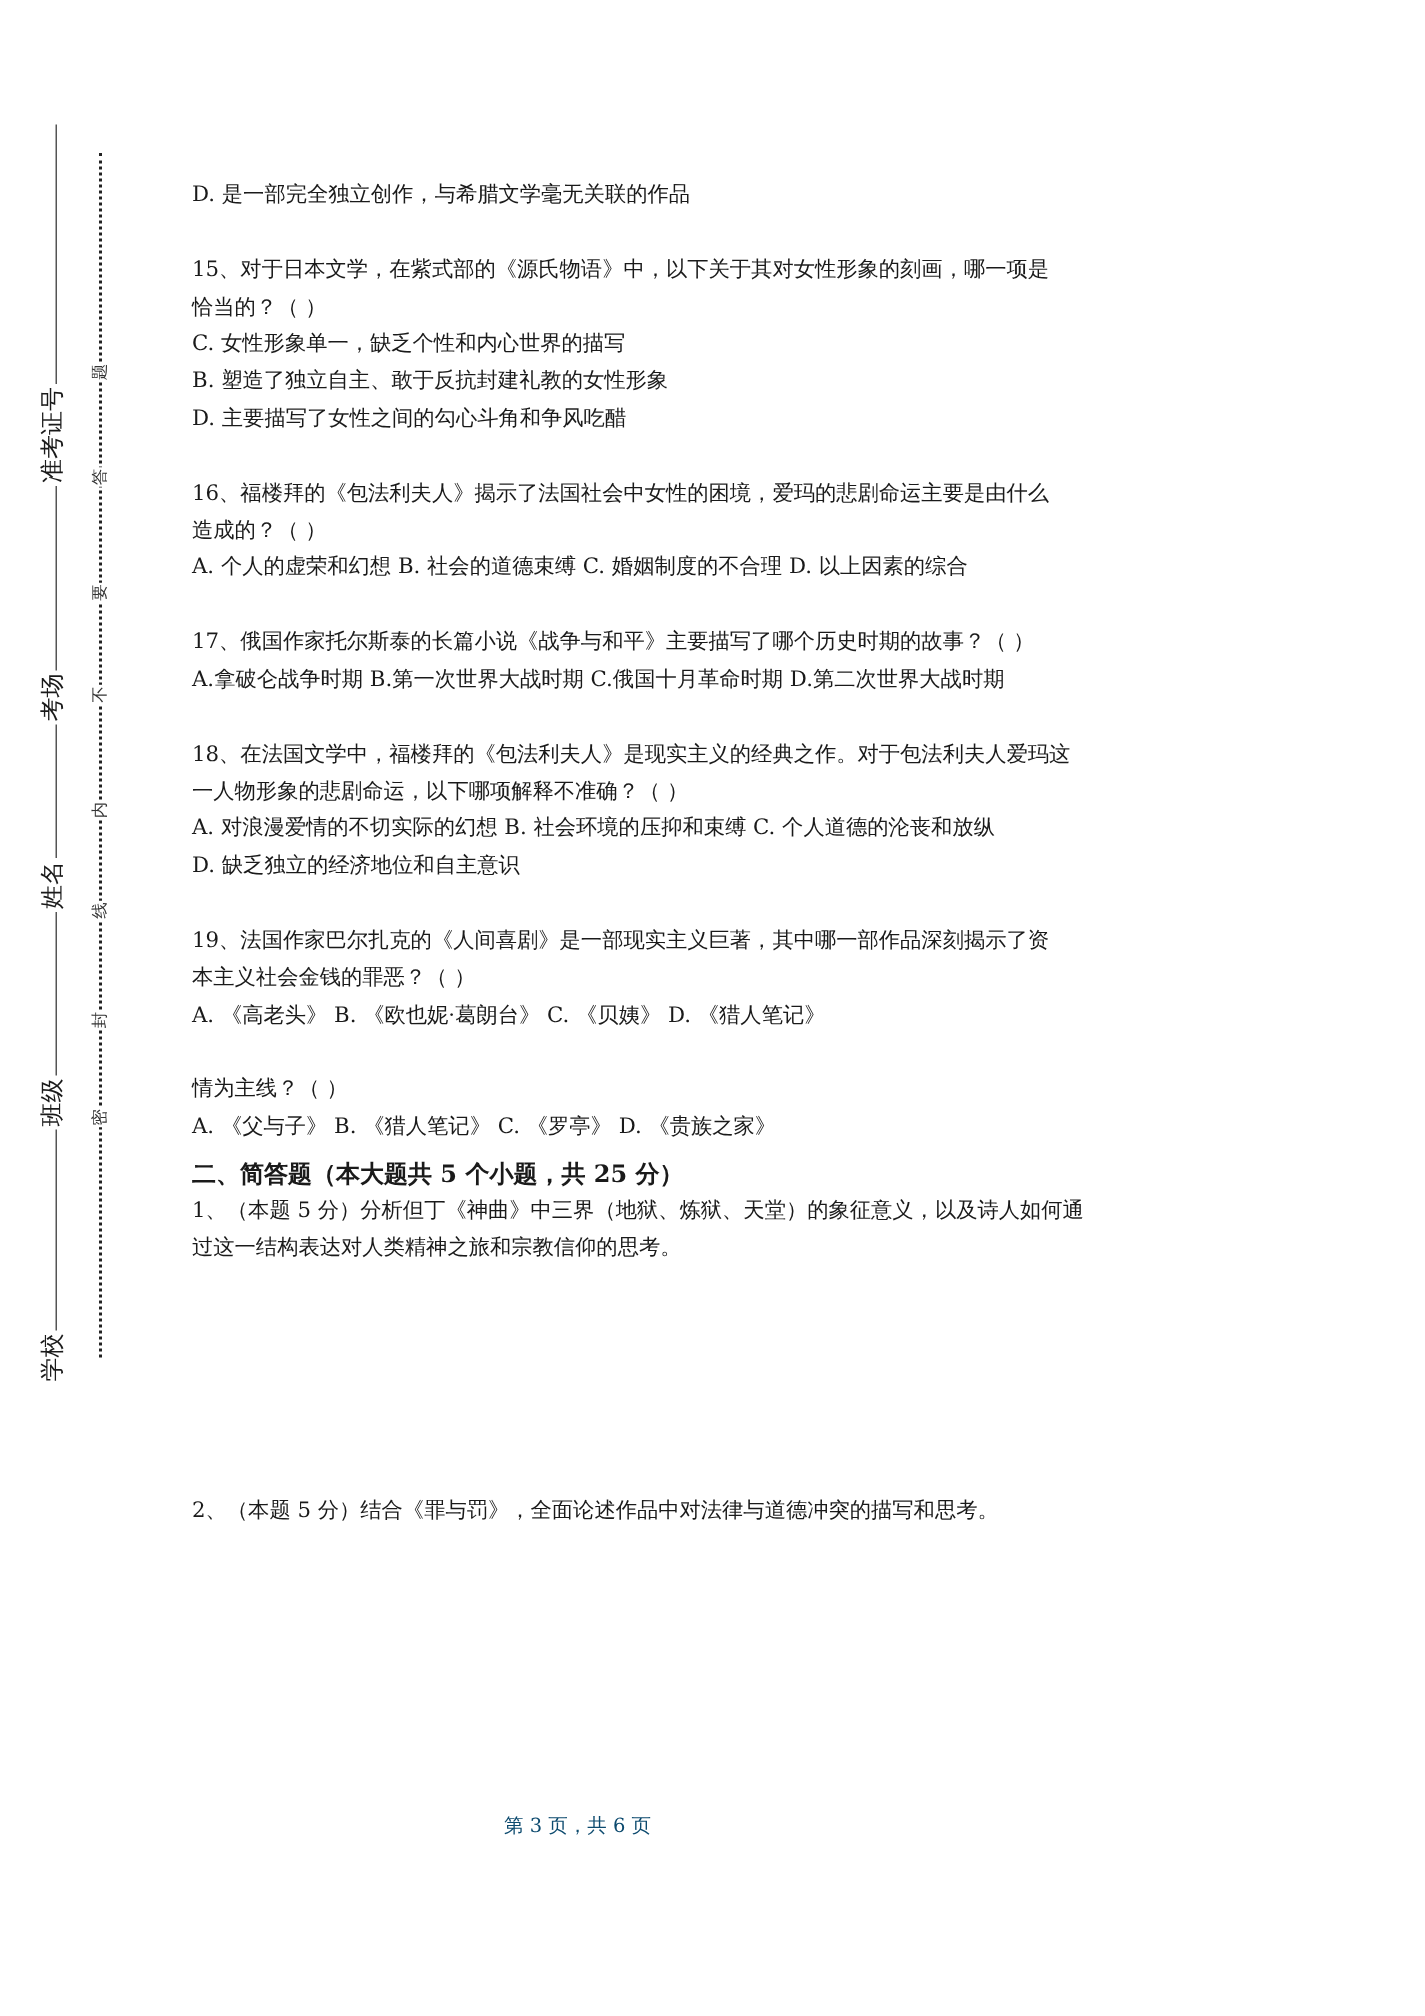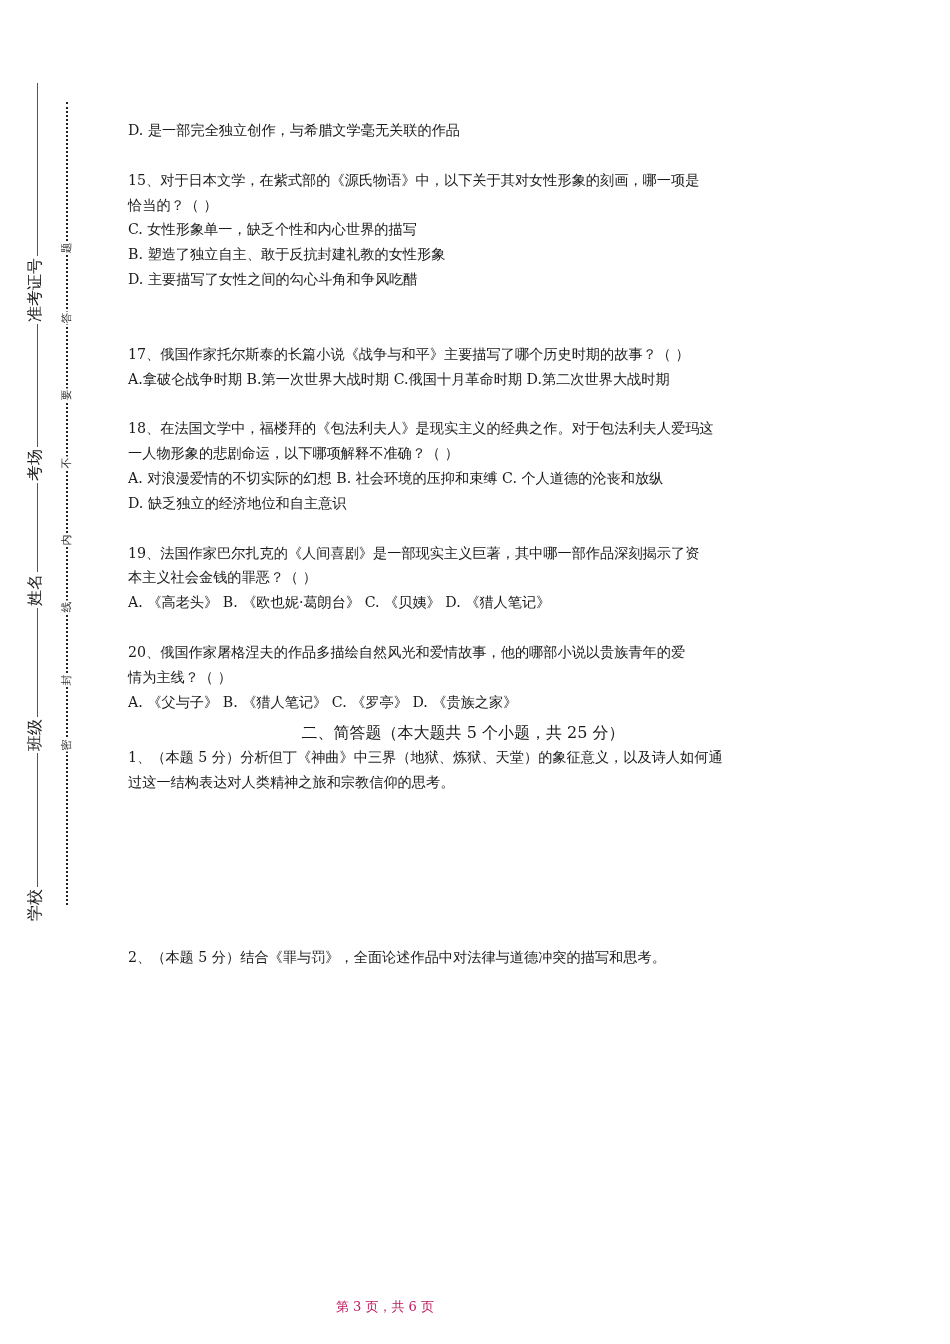--- a/index.html
+++ b/index.html
@@ -8,23 +8,23 @@
   .binding-solid { position: absolute; left: 37px; top: 83px; width: 1px; height: 808px; background: #555; }
   .binding-dotted { position: absolute; left: 66px; top: 102px; width: 0; height: 803px;
                     border-left: 2px dotted #222; }
   .side-label { position: absolute; left: 35px; transform: translate(-50%, -50%) rotate(-90deg);
                 background: #fff; font-size: 16px; white-space: nowrap; padding: 0 2px; line-height: 18px; }
   .dot-label { position: absolute; left: 67px; transform: translate(-50%, -50%) rotate(-90deg);
                background: #fff; font-size: 11px; white-space: nowrap; padding: 1px 1px; line-height: 12px; color: #333; }
   .content { position: absolute; left: 128px; top: 118px; width: 670px; font-size: 14.2px; line-height: 24.8px; }
   .line { white-space: nowrap; }
   .gap { height: 25px; }
-  .section-title { font-weight: normal; font-size: 16px; margin-top: 7px; line-height: 24px; text-align: center; }
+  .section-title { font-weight: bold; font-size: 16px; margin-top: 7px; line-height: 24px; }
   .answer-space { height: 150px; }
-  .footer { position: absolute; top: 1298px; left: 0; width: 770px; text-align: center; font-size: 13px; color: #be185d; }
+  .footer { position: absolute; top: 1208px; left: 0; width: 770px; text-align: center; font-size: 13px; color: #0c4a6e; }
 </style>
 </head>
 <body>
 
 <div class="binding-solid"></div>
 <div class="binding-dotted"></div>
 
 <div id="binding-fields">
     <div class="side-label" style="top: 290px;">准考证号</div>
     <div class="side-label" style="top: 465px;">考场</div>
@@ -48,41 +48,45 @@
   <div id="questions">
       <div class="gap"></div>
       <div>
         <div class="line">15、对于日本文学，在紫式部的《源氏物语》中，以下关于其对女性形象的刻画，哪一项是</div>
         <div class="line">恰当的？（ ）</div>
         <div class="line">C. 女性形象单一，缺乏个性和内心世界的描写</div>
         <div class="line">B. 塑造了独立自主、敢于反抗封建礼教的女性形象</div>
         <div class="line">D. 主要描写了女性之间的勾心斗角和争风吃醋</div>
       </div>
       <div class="gap"></div>
+      <div>
+        <div class="line">16、福楼拜的《包法利夫人》揭示了法国社会中女性的困境，爱玛的悲剧命运主要是由什么</div>
+        <div class="line">造成的？（ ）</div>
+        <div class="line">A. 个人的虚荣和幻想 B. 社会的道德束缚 C. 婚姻制度的不合理 D. 以上因素的综合</div>
+      </div>
       <div class="gap"></div>
       <div>
         <div class="line">17、俄国作家托尔斯泰的长篇小说《战争与和平》主要描写了哪个历史时期的故事？（ ）</div>
         <div class="line">A.拿破仑战争时期 B.第一次世界大战时期 C.俄国十月革命时期 D.第二次世界大战时期</div>
       </div>
       <div class="gap"></div>
       <div>
         <div class="line">18、在法国文学中，福楼拜的《包法利夫人》是现实主义的经典之作。对于包法利夫人爱玛这</div>
         <div class="line">一人物形象的悲剧命运，以下哪项解释不准确？（ ）</div>
         <div class="line">A. 对浪漫爱情的不切实际的幻想 B. 社会环境的压抑和束缚 C. 个人道德的沦丧和放纵</div>
         <div class="line">D. 缺乏独立的经济地位和自主意识</div>
       </div>
       <div class="gap"></div>
       <div>
         <div class="line">19、法国作家巴尔扎克的《人间喜剧》是一部现实主义巨著，其中哪一部作品深刻揭示了资</div>
         <div class="line">本主义社会金钱的罪恶？（ ）</div>
         <div class="line">A. 《高老头》 B. 《欧也妮·葛朗台》 C. 《贝姨》 D. 《猎人笔记》</div>
       </div>
       <div class="gap"></div>
       <div>
-        <div class="line">20、俄国作家屠格涅夫的作品多描绘自然风光和爱情故事，他的哪部小说以贵族青年的爱</div>
         <div class="line">情为主线？（ ）</div>
         <div class="line">A. 《父与子》 B. 《猎人笔记》 C. 《罗亭》 D. 《贵族之家》</div>
       </div>
     </div>
   <div class="section-title">二、简答题（本大题共 5 个小题，共 25 分）</div>
   <div id="section2-items">
       <div>
         <div class="line">1、（本题 5 分）分析但丁《神曲》中三界（地狱、炼狱、天堂）的象征意义，以及诗人如何通</div>
         <div class="line">过这一结构表达对人类精神之旅和宗教信仰的思考。</div>
       </div>

